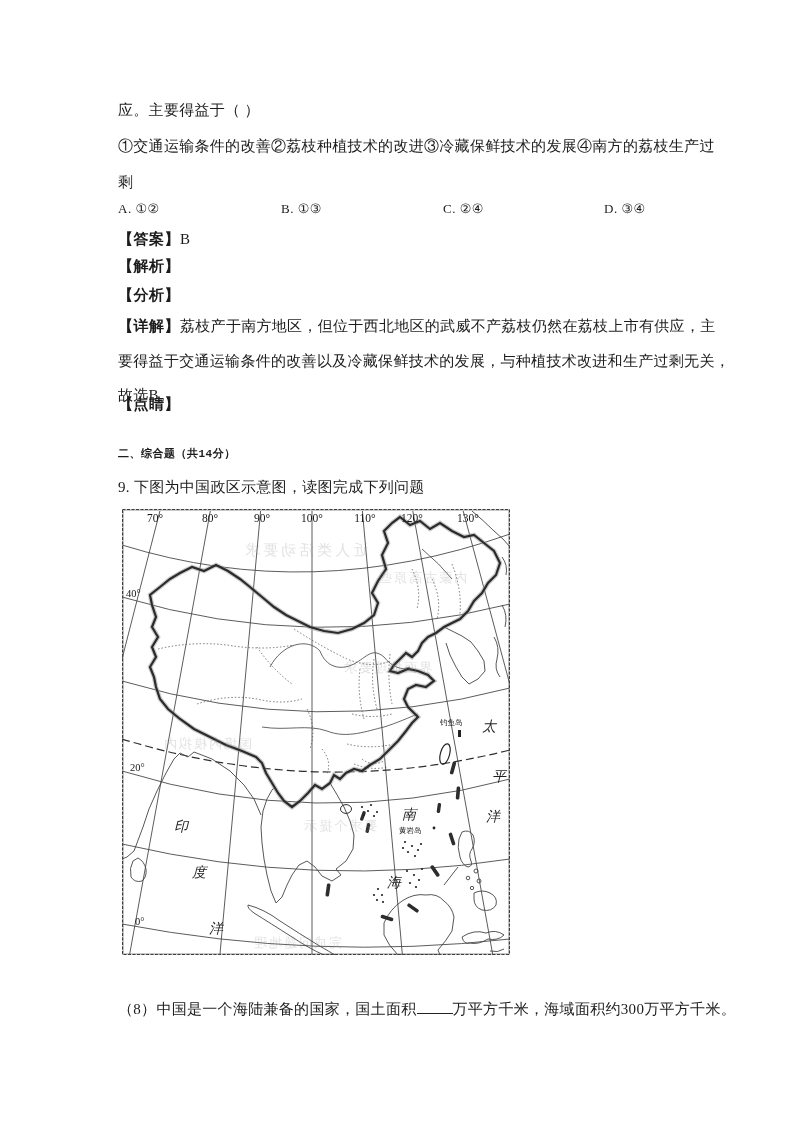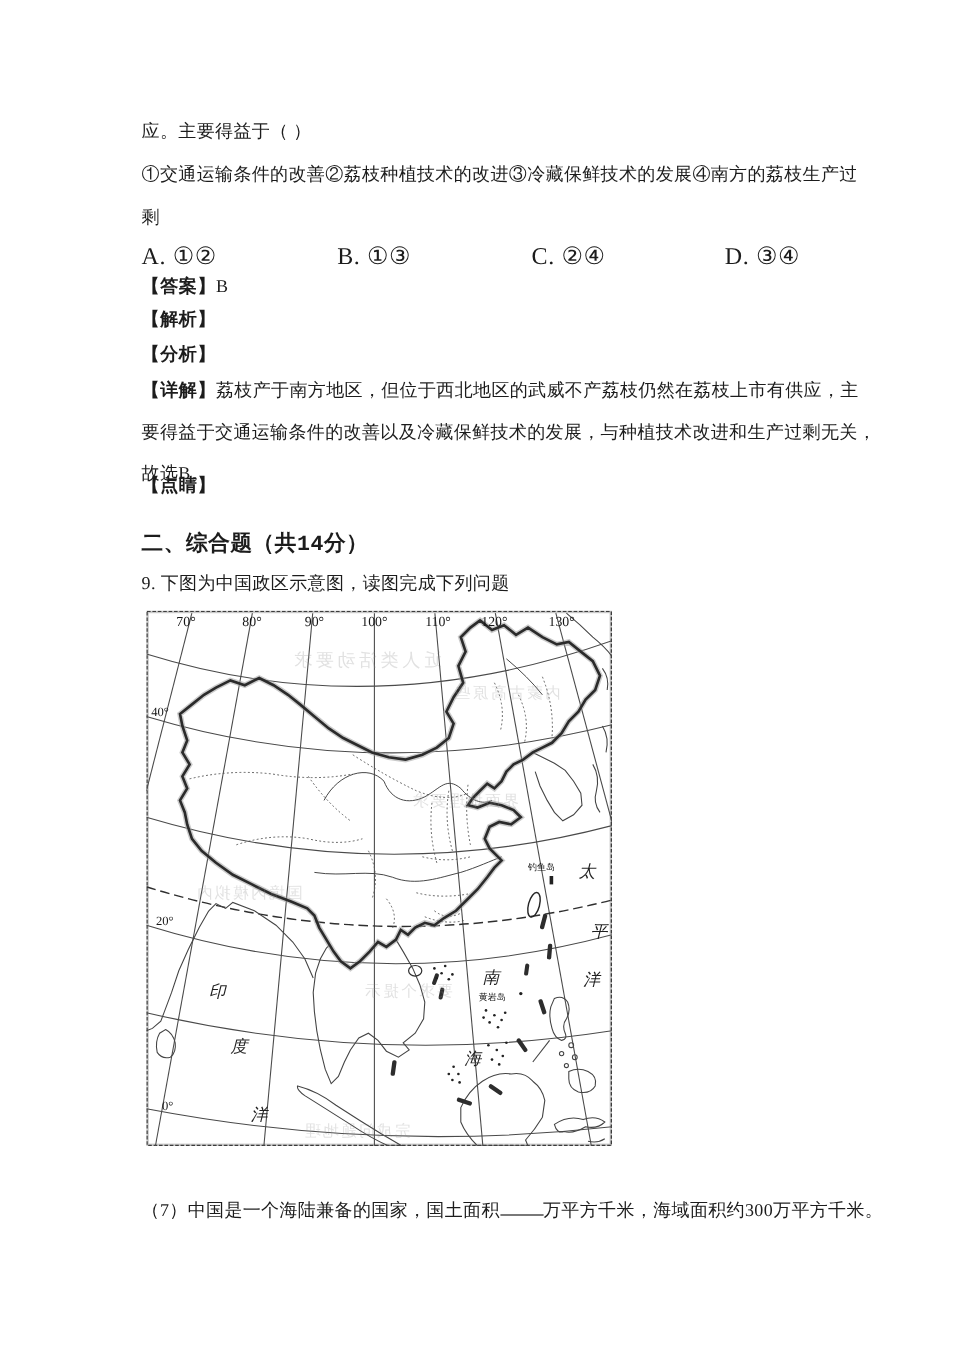--- a/index.html
+++ b/index.html
@@ -1,20 +1,20 @@
 <!DOCTYPE html>
 <html><head>
 <meta charset="utf-8">
 <style>
   html,body{margin:0;padding:0;background:#ffffff;}
   .page{position:relative;width:794px;height:1123px;background:#ffffff;overflow:hidden;
         font-family:"Liberation Serif","DejaVu Serif",serif;color:#1c1c1c;}
   .line{position:absolute;left:118px;font-size:15px;line-height:20px;white-space:nowrap;letter-spacing:0.3px;}
   .hei{font-family:Liberation Mono, monospace;font-weight:700;letter-spacing:0.5px;}
-  .choice{position:absolute;font-size:20px;white-space:nowrap;letter-spacing:0.5px;}
+  .choice{position:absolute;font-size:13px;white-space:nowrap;letter-spacing:0.5px;}
   .blank{display:inline-block;width:36px;height:13px;border-bottom:1.4px solid #222;}
   .mapwrap{position:absolute;left:122px;top:509px;width:391px;height:446px;}
   .bleed{position:absolute;color:#8a8a8a;opacity:0.25;filter:blur(0.6px);
          transform:scaleX(-1);transform-origin:center;white-space:nowrap;
          font-family:"Liberation Serif",serif;pointer-events:none;}
   svg text{font-family:"Liberation Serif","DejaVu Serif",serif;}
   .lonlab{font-size:11.5px;fill:#161616;}
   .latlab{font-size:10.5px;fill:#161616;}
   .sealab{font-size:14px;font-style:italic;fill:#1f1f1f;}
   .isllab{font-size:7.5px;fill:#111;}
@@ -37,21 +37,21 @@
 
   <div class="line hei" style="top:258px">【解析】</div>
   <div class="line hei" style="top:287px">【分析】</div>
 
   <div class="line" style="top:351px">要得益于交通运输条件的改善以及冷藏保鲜技术的发展，与种植技术改进和生产过剩无关，</div>
   <div class="line" style="top:316px"><span class="hei">【详解】</span><span>荔枝产于南方地区，但位于西北地区的武威不产荔枝仍然在荔枝上市有供应，主</span></div>
   <div class="line" style="top:385px">故选B。</div>
 
   <div class="line hei" style="top:396px">【点睛】</div>
 
-  <div class="line hei" style="top:444px;font-size:18px">二、综合题（共14分）</div>
+  <div class="line hei" style="top:444px;font-size:11px">二、综合题（共14分）</div>
   <div class="line" style="top:477px">9. 下图为中国政区示意图，读图完成下列问题</div>
 
   <div class="mapwrap">
     <svg width="388" height="446" viewBox="0 0 388 446">
 
       <rect x="0.5" y="0.5" width="387" height="445" fill="none" stroke="#c9c9c9" stroke-width="3"></rect>
       <rect x="0.5" y="0.5" width="387" height="445" fill="none" stroke="#3c3c3c" stroke-width="1.2" stroke-dasharray="3,1.5"></rect>
 
       <g stroke="#4a4a4a" stroke-width="0.9" fill="none">
         <path d="M37.9,2 L0,150"></path>
@@ -218,15 +218,15 @@
 
     
     <div class="bleed" style="left:120px;top:32px;font-size:15px;letter-spacing:3px">近人类活动要求</div>
     <div class="bleed" style="left:220px;top:150px;font-size:13px;letter-spacing:2px">界面地理要求</div>
     <div class="bleed" style="left:40px;top:226px;font-size:13px;letter-spacing:2px">国境内模拟内</div>
     <div class="bleed" style="left:180px;top:308px;font-size:13px;letter-spacing:2px">要求个提示</div>
     <div class="bleed" style="left:130px;top:425px;font-size:13px;letter-spacing:2px">完成问题地理</div>
     <div class="bleed" style="left:255px;top:60px;font-size:13px;letter-spacing:2px">内蒙古高原些</div>
   </div>
 
-  <div class="line" style="top:999px"><span>（7）中国是一个海陆兼备的国家，国土面积</span><span class="blank"></span><span>万平方千米，海域面积约300万平方千米。</span></div>
+  <div class="line" style="top:999px"><span>（8）中国是一个海陆兼备的国家，国土面积</span><span class="blank"></span><span>万平方千米，海域面积约300万平方千米。</span></div>
 
 </div>
 
 </body></html>

